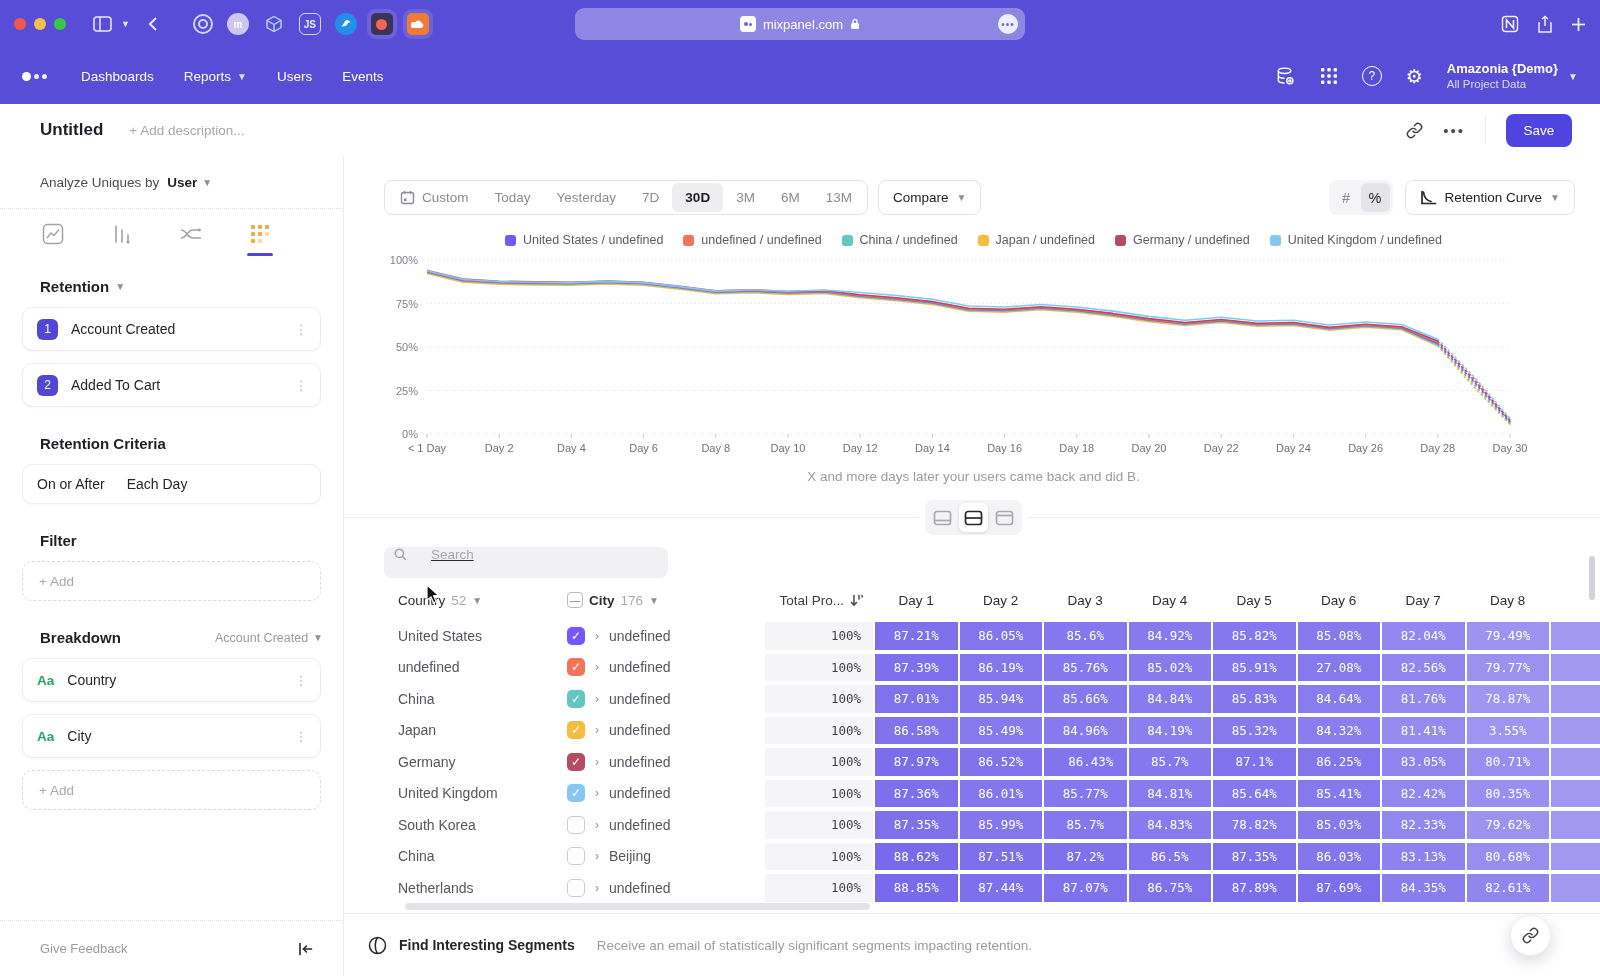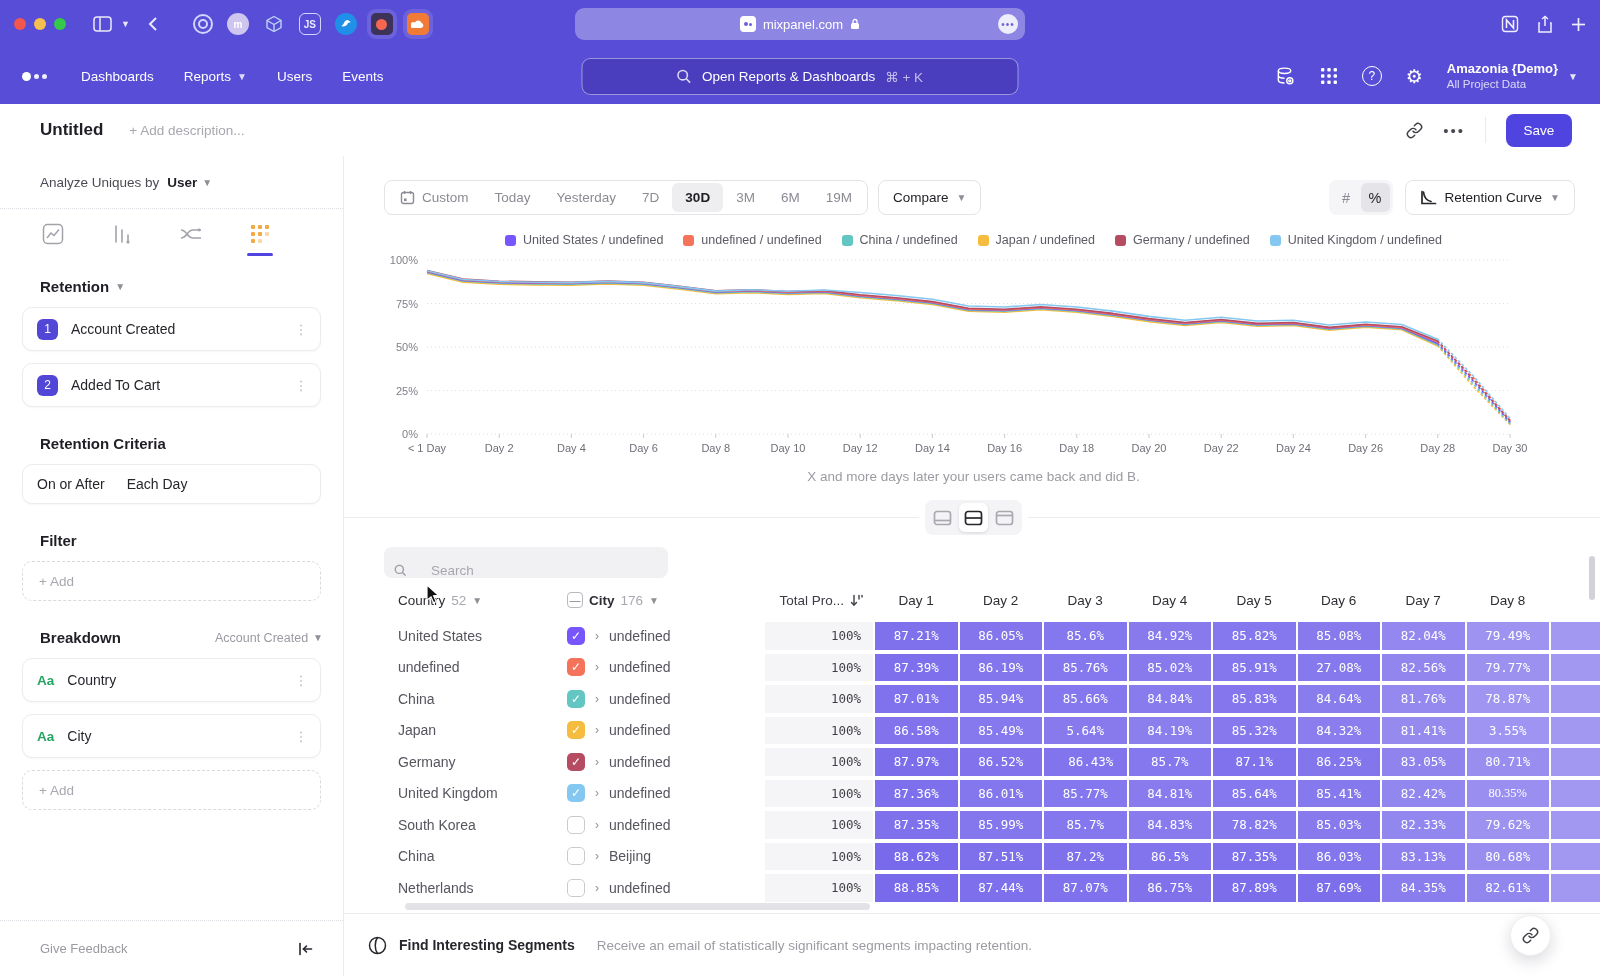--- a/index.html
+++ b/index.html
@@ -101,21 +101,21 @@
   
   .view-row { position:relative; margin-top:16px; height:35px; display:flex; justify-content:center; }
   .view-row::before { content:""; position:absolute; left:0; right:0; top:17px; border-top:1px solid #ececf0; }
   .view-group { position:relative; background:#f4f4f6; border-radius:8px; padding:3px; display:flex; gap:2px; box-shadow:0 0 0 6px #fff; }
   .view-btn { width:29px; height:29px; border-radius:6px; display:flex; align-items:center; justify-content:center;
     color:#a9a9b1; cursor:pointer; }
   .view-btn.active { background:#fff; color:#26262c; box-shadow:0 1px 3px rgba(20,20,40,.12); }
 
   
   .search-box { margin:12px 0 0 40px; width:284px; height:31px; background:#f1f1f4; border-radius:8px;
-    display:flex; align-items:flex-end; padding:0 10px; gap:24px; }
+    display:flex; align-items:flex-start; padding:0 10px; gap:24px;text-decoration:underline; }
   .search-box input { border:none; outline:none; background:transparent; font-size:13.5px; color:#3a3a42;
     font-family:inherit; width:100%; }
   .search-box input::placeholder { color:#a7a7af; }
   .tbl { margin:9px 0 0 40px; }
   .tbl-grid { display:grid; grid-template-columns:181px 196px 108px repeat(8, 82.5px) 52px; column-gap:2px; }
   .thead { row-gap:0; margin-bottom:9px; align-items:center; }
   .th { font-size:13.5px; color:#2e2e35; display:flex; align-items:center; gap:6px; height:26px; }
   .th .cnt { color:#a8a8b0; }
   .th.right { justify-content:flex-end; padding-right:10px; color:#3c3c44; }
   .th.center { justify-content:center; }
@@ -235,28 +235,20 @@
       <i style="width:9px;height:9px;"></i>
         <i style="width:5px;height:5px;opacity:.9;"></i>
         <i style="width:5px;height:5px;opacity:.9;"></i>
     </span>
     <div class="nav-links" id="nav-links">
         <span class="nav-link">Dashboards</span>
         <span class="nav-link">Reports<span class="chev" style="color: rgba(255, 255, 255, 0.8);">▼</span></span>
         <span class="nav-link">Users</span>
         <span class="nav-link">Events</span>
       </div>
-    <div class="mx-search">
-      <svg class="ic" width="15" height="15" viewBox="0 0 15 15" fill="none" stroke="rgba(255,255,255,.8)" stroke-width="1.6">
-          <circle cx="6.2" cy="6.2" r="4.7"></circle>
-          <line x1="9.8" y1="9.8" x2="13.6" y2="13.6"></line>
-        </svg>
-      <span>Open Reports &amp; Dashboards</span>
-      <span class="short">⌘ + K</span>
-    </div>
     <div class="nav-right">
       <span>
           <svg class="ic" width="21" height="21" viewBox="0 0 22 22" fill="none" stroke="#fff" stroke-width="1.5">
             <ellipse cx="10" cy="5" rx="6.5" ry="2.8"></ellipse>
             <path d="M3.5 5v10c0 1.6 2.9 2.8 6.5 2.8M3.5 10c0 1.6 2.9 2.8 6.5 2.8"></path>
             <circle cx="15.5" cy="15.5" r="3.2"></circle>
             <circle cx="15.5" cy="15.5" r="1"></circle>
           </svg>
         </span>
       <span>
@@ -435,21 +427,21 @@
           <span class="seg-item active">
             <span>30D</span>
           </span>
           <span class="seg-item">
             <span>3M</span>
           </span>
           <span class="seg-item">
             <span>6M</span>
           </span>
           <span class="seg-item">
-            <span>19M</span>
+            <span>13M</span>
           </span>
         </div>
       <button class="btn compare">
         <span>Compare</span>
         <span class="chev">▼</span>
       </button>
       <div class="cnt-toggle">
         <span class="cnt-item">#</span>
         <span class="cnt-item active">%</span>
       </div>
@@ -665,21 +657,21 @@
           <div class="td day" style="background: rgb(162, 151, 241);"></div>
           <div class="td country">Japan</div>
           <div class="td city">
             <span class="cbx" style="background: rgb(246, 188, 64);">✓</span>
             <span class="rowchev">›</span>
             <span>undefined</span>
           </div>
           <div class="td total">100%</div>
           <div class="td day" style="background: rgb(130, 115, 236);">86.58%</div>
           <div class="td day" style="background: rgb(134, 120, 237);">85.49%</div>
-          <div class="td day" style="background: rgb(136, 122, 237);">5.64%</div>
+          <div class="td day" style="background: rgb(136, 122, 237);">84.96%</div>
           <div class="td day" style="background: rgb(139, 126, 237);">84.19%</div>
           <div class="td day" style="background: rgb(135, 121, 237);">85.32%</div>
           <div class="td day" style="background: rgb(139, 125, 237);">84.32%</div>
           <div class="td day" style="background: rgb(150, 138, 239);">81.41%</div>
           <div class="td day" style="background: rgb(159, 148, 241);">3.55%</div>
           <div class="td day" style="background: rgb(162, 151, 241);"></div>
           <div class="td country">Germany</div>
           <div class="td city">
             <span class="cbx" style="background: rgb(181, 76, 98);">✓</span>
             <span class="rowchev">›</span>
@@ -702,21 +694,21 @@
             <span>undefined</span>
           </div>
           <div class="td total">100%</div>
           <div class="td day" style="background: rgb(126, 112, 236);">87.36%</div>
           <div class="td day" style="background: rgb(132, 118, 236);">86.01%</div>
           <div class="td day" style="background: rgb(133, 119, 237);">85.77%</div>
           <div class="td day" style="background: rgb(137, 123, 237);">84.81%</div>
           <div class="td day" style="background: rgb(133, 119, 237);">85.64%</div>
           <div class="td day" style="background: rgb(134, 120, 237);">85.41%</div>
           <div class="td day" style="background: rgb(146, 134, 239);">82.42%</div>
-          <div class="td day" style="background: rgb(154, 143, 240); font-family: Liberation Serif, serif;">80.35%</div>
+          <div class="td day" style="background: rgb(154, 143, 240);">80.35%</div>
           <div class="td day" style="background: rgb(162, 151, 241);"></div>
           <div class="td country">South Korea</div>
           <div class="td city">
             <span class="cbx un"></span>
             <span class="rowchev">›</span>
             <span>undefined</span>
           </div>
           <div class="td total">100%</div>
           <div class="td day" style="background: rgb(127, 112, 236);">87.35%</div>
           <div class="td day" style="background: rgb(132, 118, 236);">85.99%</div>

